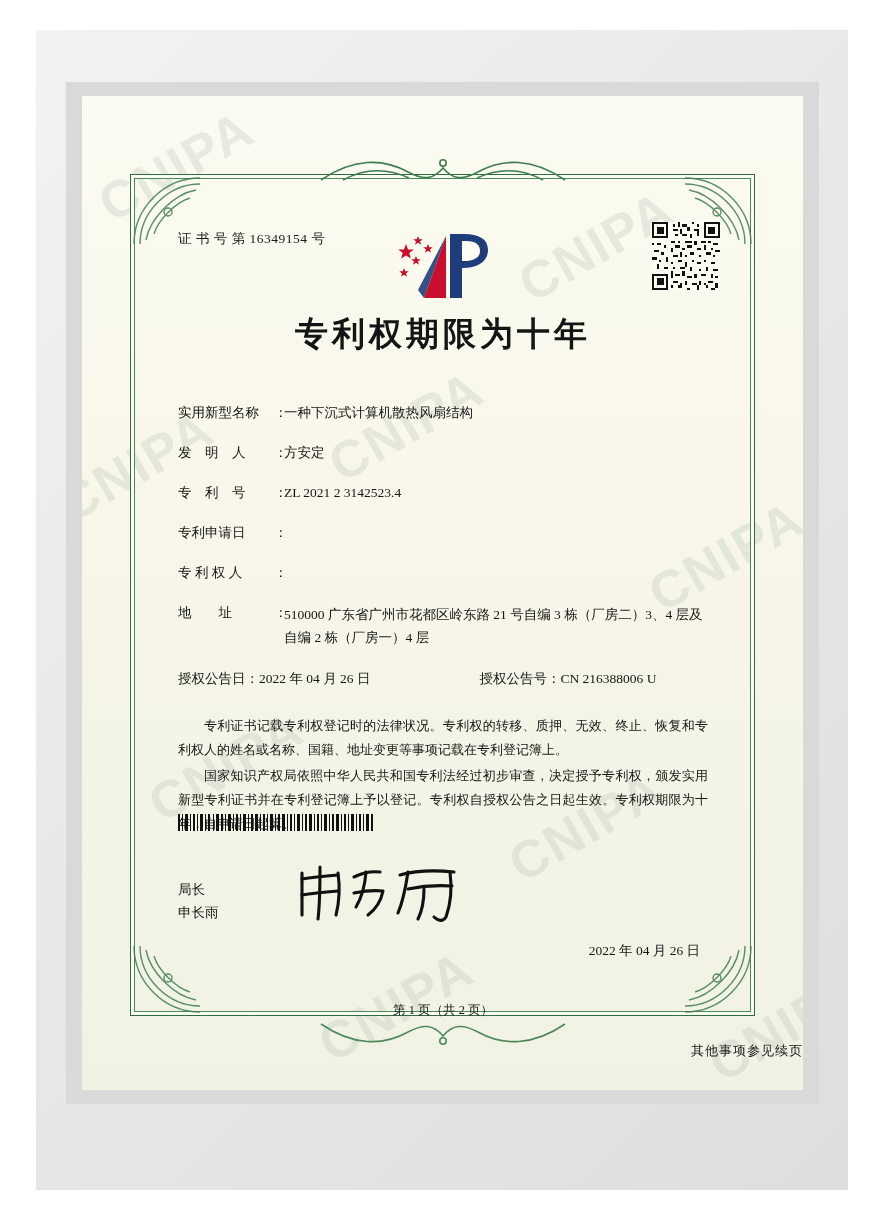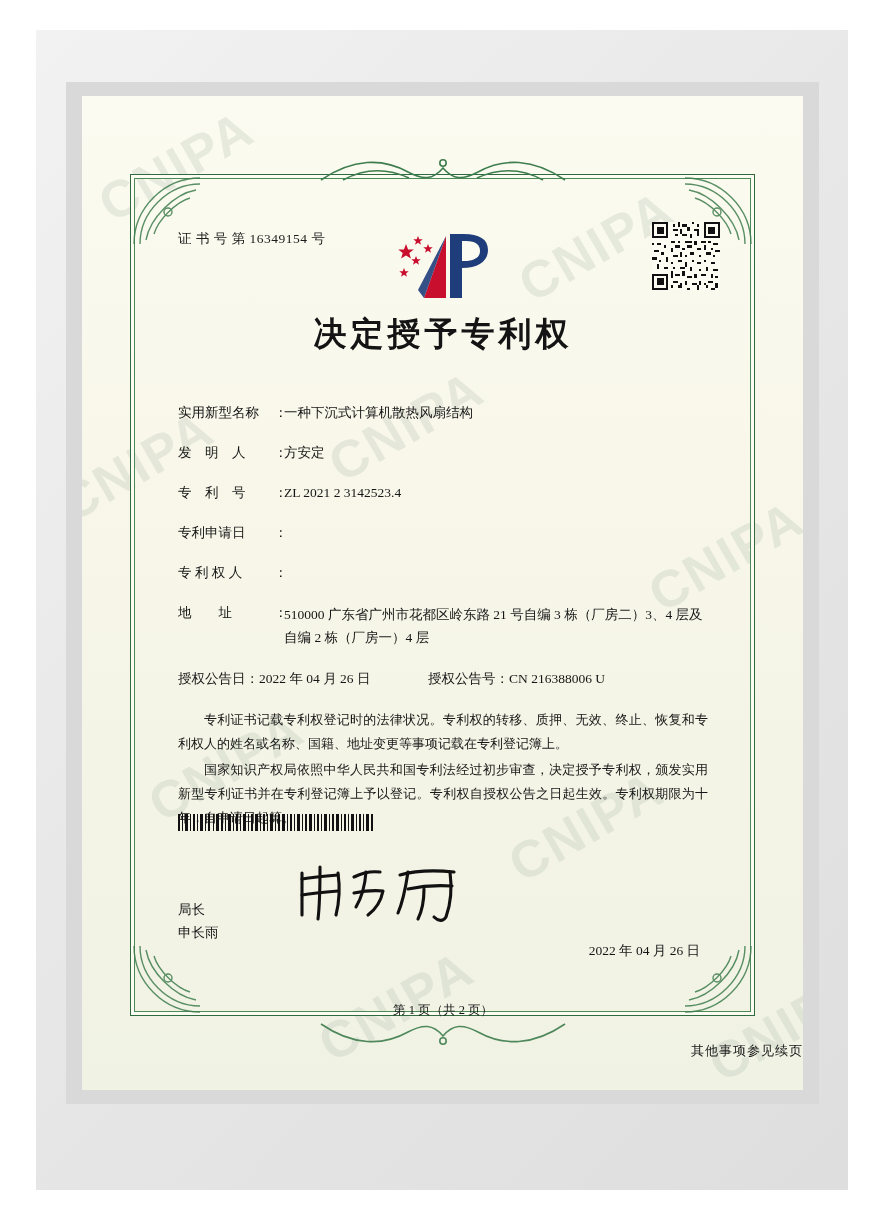--- a/index.html
+++ b/index.html
@@ -179,25 +179,25 @@
   }
   .field-value {
     flex: 1;
   }
   .field-value.wide {
     line-height: 1.75;
   }
 
   .grant-row {
     display: flex;
-    margin-bottom: 18px;
+    margin-bottom: 24px;
     font-size: 13.5px;
   }
   .grant-left { width: 250px; }
-  .grant-right { flex: 1; }
+  .grant-right { flex: 1; text-align: center; }
 
   .paragraphs {
     margin-top: 10px;
     font-size: 13px;
     line-height: 1.85;
     color: #161616;
     text-align: justify;
   }
   .paragraphs p {
     margin: 0 0 2px 0;
@@ -210,21 +210,21 @@
     left: 0;
     top: 590px;
     width: 195px;
     height: 17px;
   }
 
   
   .sig-block {
     position: absolute;
     left: 0;
-    top: 675px;
+    top: 655px;
     font-size: 13.5px;
     line-height: 1.7;
     color: #161616;
   }
   .signature-img {
     position: absolute;
     left: 110px;
     top: 635px;
     width: 185px;
     height: 66px;
@@ -450,21 +450,21 @@
             <rect x="27" y="26" width="1" height="2"></rect>
           <rect x="8" y="27" width="1" height="1"></rect>
             <rect x="11" y="27" width="2" height="1"></rect>
           <rect x="15" y="28" width="1" height="1"></rect>
             <rect x="19" y="27" width="1" height="2"></rect>
           <rect x="23" y="27" width="1" height="1"></rect>
             <rect x="25" y="28" width="2" height="1"></rect>
         </g>
       </svg>
 
-      <h1 class="title">决定授予专利权</h1>
+      <h1 class="title">专利权期限为十年</h1>
 
       <div class="fields">
 
         <div class="field-row">
           <span class="field-label">实用新型名称</span>
           <span class="field-colon">：</span>
           <span class="field-value">一种下沉式计算机散热风扇结构</span>
         </div>
 
         <div class="field-row">

